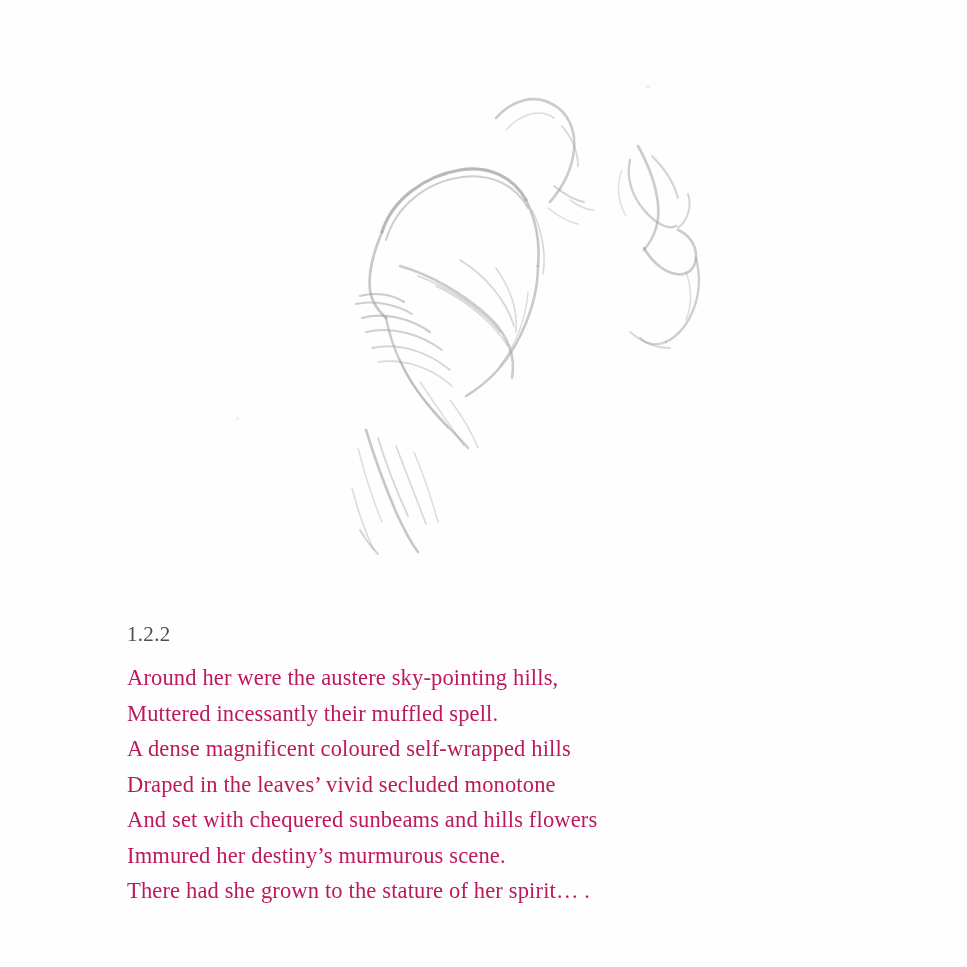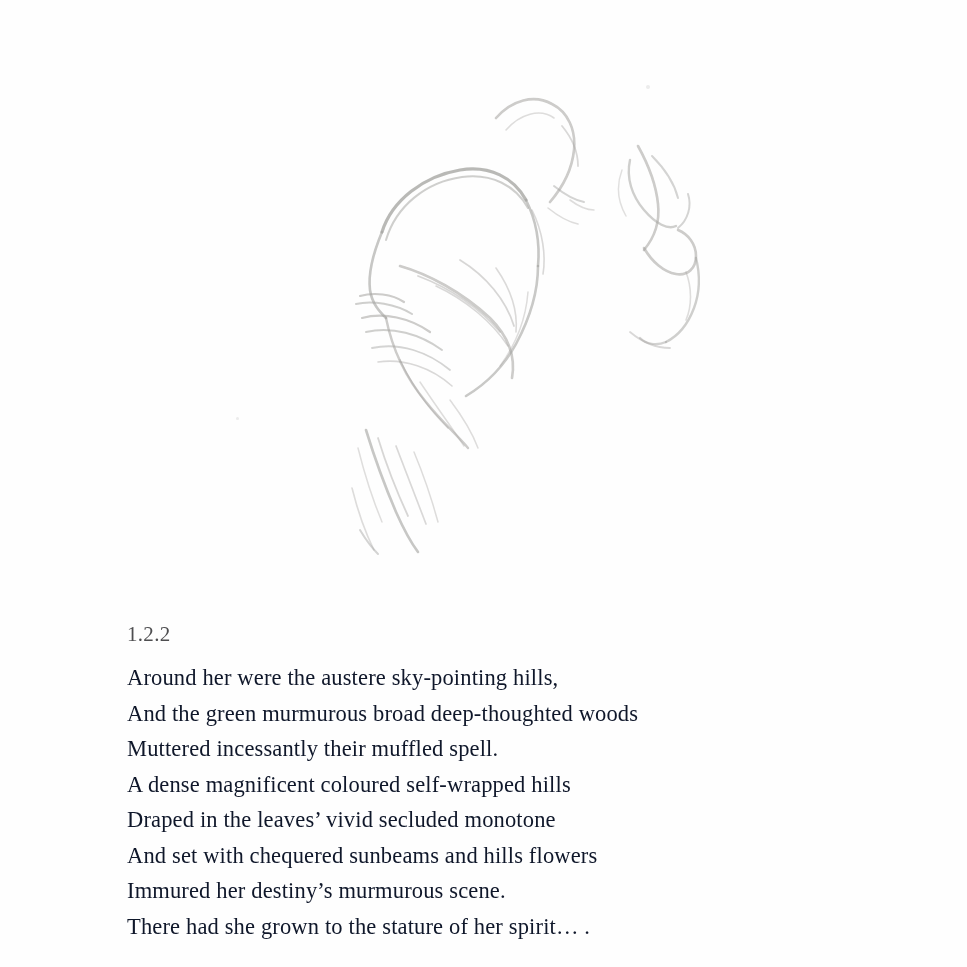--- a/index.html
+++ b/index.html
@@ -40,21 +40,21 @@
     color: #4e4e50;
     letter-spacing: 0.3px;
     margin-top: 34px;
   }
 
   .poem {
     position: absolute;
     left: 127px;
     top: 660px;
     width: 760px;
-    color: #0f172a;
+    color: #be185d;
     font-size: 22.5px;
     line-height: 35.5px;
     letter-spacing: 0.15px;
   }
   .poem .line {
     white-space: pre;
   }
   .poem .line.spaced-before {
   }
   
@@ -132,21 +132,20 @@
         <path d="M330 272 C342 282 356 288 370 288" stroke-width="1.8" opacity="0.4"></path>
         <path d="M322 110 C316 126 318 142 326 156" stroke-width="1.5" opacity="0.32"></path>
       </g>
     </svg>
   </div>
 
   <div class="section-number">1.2.2</div>
 
   <div class="poem">
     <div class="line">Around her were the austere sky-pointing hills,</div>
-    <div class="line">And the green murmurous broad deep-thoughted woods</div>
     <div class="line">Muttered incessantly their muffled spell.</div>
     <div class="line">A dense magnificent coloured self-wrapped hills</div>
     <div class="line">Draped in the leaves’ vivid secluded monotone</div>
     <div class="line">And set with chequered sunbeams and hills flowers</div>
     <div class="line">Immured her destiny’s murmurous scene.</div>
     <div class="line spaced-before">There had she grown to the stature of her spirit… .</div>
   </div>
 
 </div>
 

